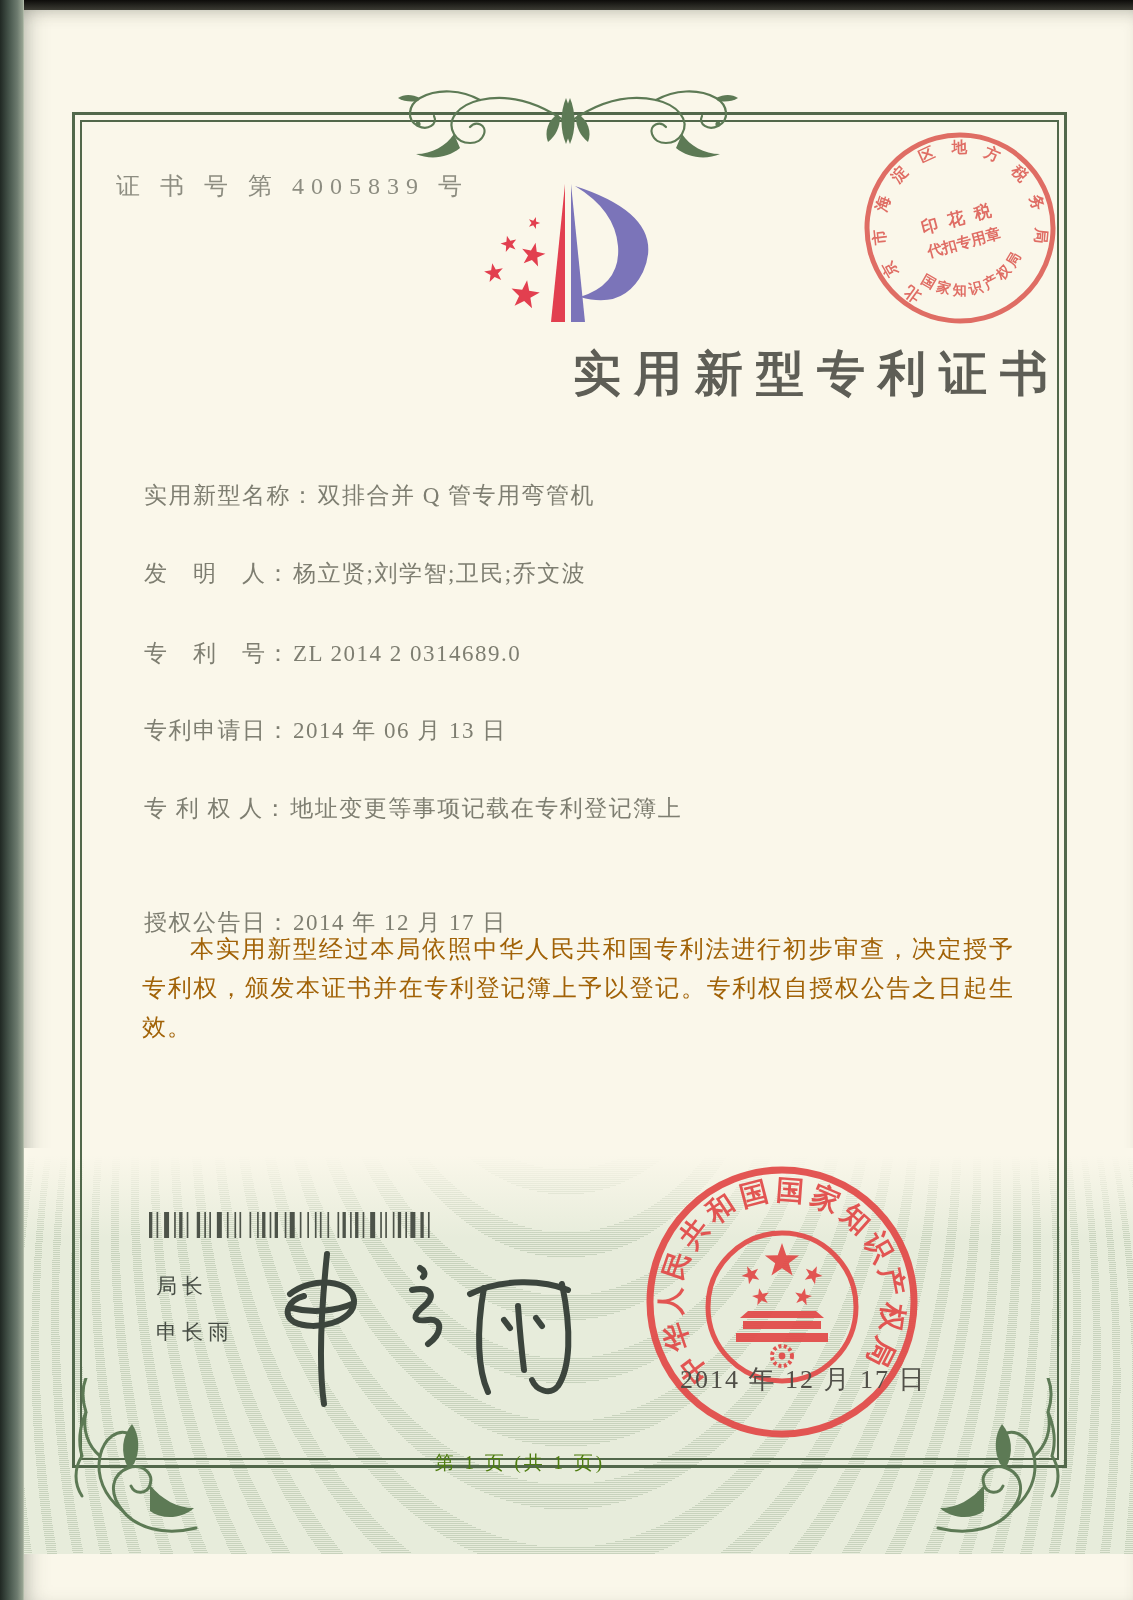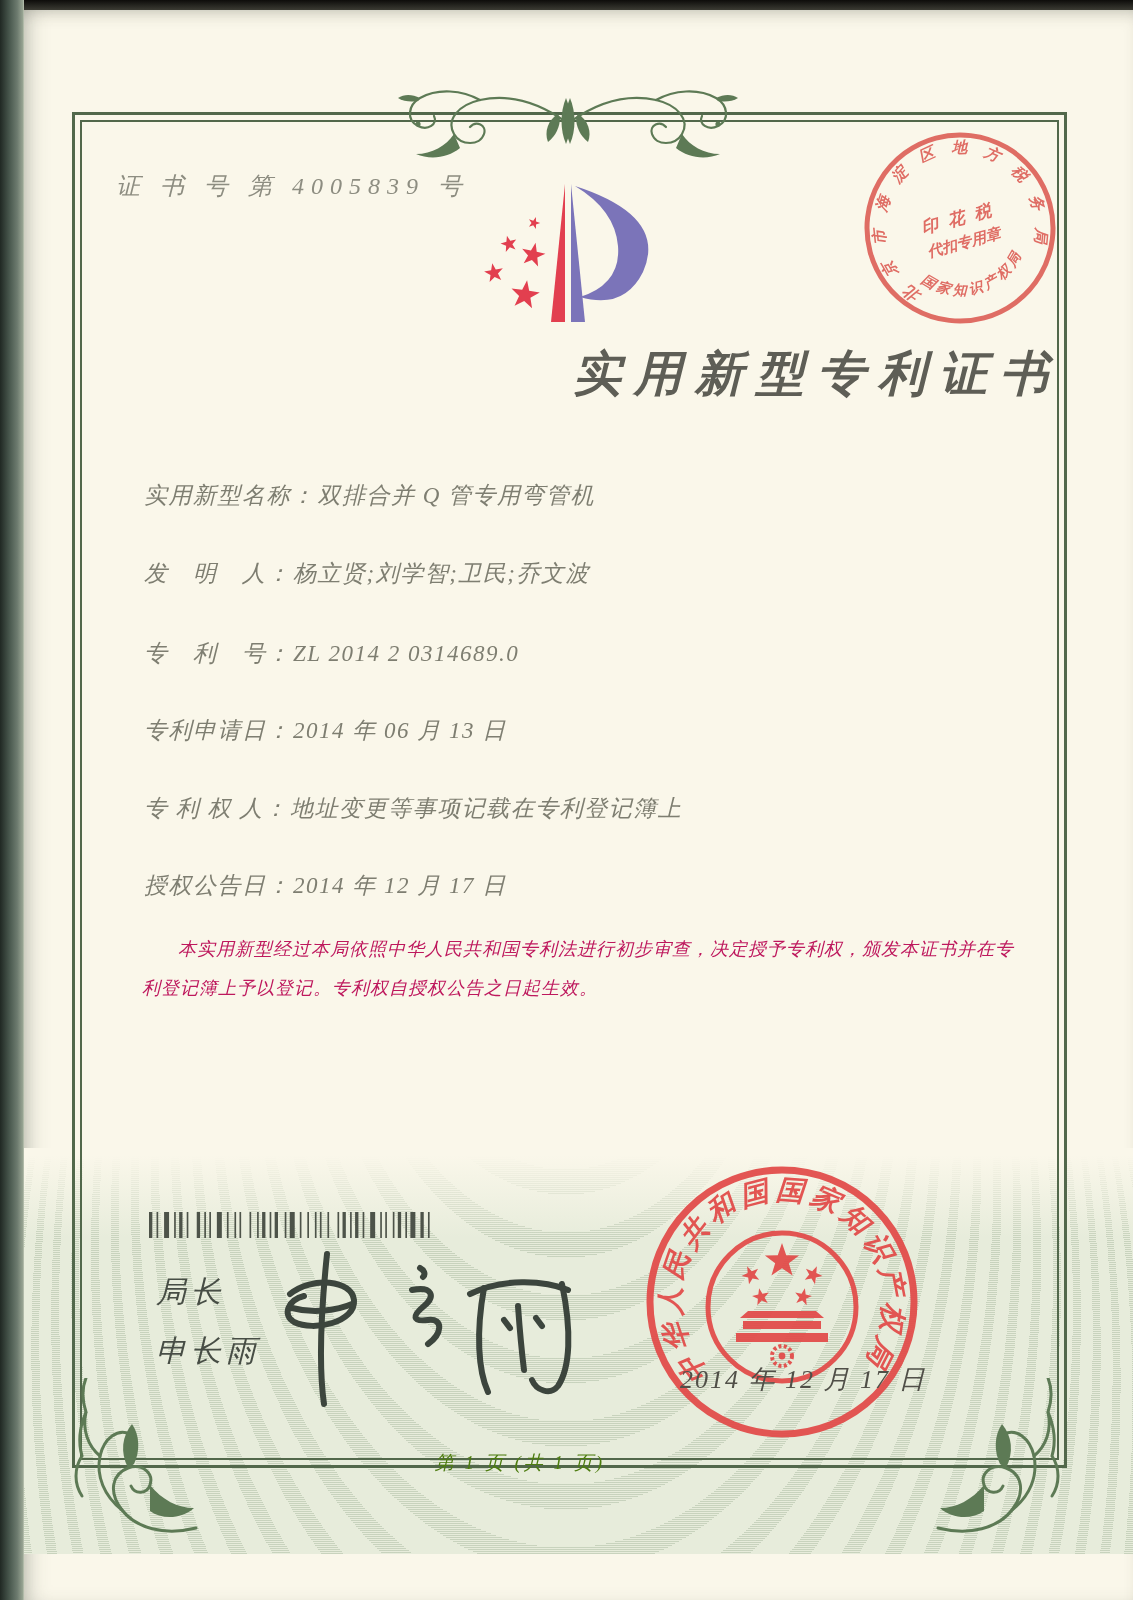--- a/index.html
+++ b/index.html
@@ -1,17 +1,17 @@
 <!DOCTYPE html>
 <html><head>
 <meta charset="utf-8">
 <style>
   html,body{margin:0;padding:0;background:#15130f;}
   .stage{position:relative;width:1133px;height:1600px;overflow:hidden;
-         font-family:"Liberation Serif","DejaVu Serif",serif;font-style:italic;}
+         font-family:"Liberation Serif","DejaVu Serif",serif;}
   .topedge{position:absolute;left:0;top:0;width:100%;height:10px;
            background:linear-gradient(180deg,#0d0c0a,#3b3b33);z-index:6;}
   .spine{position:absolute;left:0;top:0;width:24px;height:100%;
          background:linear-gradient(90deg,#202823,#47564c 38%,#6d7b6f 72%,#9aa694 96%,#c9cfbe);z-index:6;}
   .page{position:absolute;left:24px;top:10px;right:0;bottom:0;background:#faf7ea;
         box-shadow:inset 14px 0 22px -12px rgba(60,70,60,.35), inset 0 10px 18px -10px rgba(60,60,50,.30);}
   .waveband{position:absolute;left:0;right:0;top:1138px;height:406px;background-color:#e7ecdb;
         background-image:repeating-radial-gradient(3200px 900px at 542px -640px,
           rgba(128,152,120,.30) 0px, rgba(128,152,120,.30) 1.4px, rgba(255,255,255,0) 1.4px, rgba(255,255,255,0) 7px);}
   .wavefade{position:absolute;left:0;right:0;top:1138px;height:90px;
@@ -20,24 +20,24 @@
         border:3px solid #52684b;z-index:2;}
   .frame-inner{position:absolute;left:5px;top:5px;right:5px;bottom:5px;border:2px solid #52684b;}
   svg.overlay{position:absolute;z-index:3;}
   .cert-no{position:absolute;left:92px;top:160px;font-size:24px;color:#8d8d81;
         letter-spacing:7px;z-index:4;}
   .title{position:absolute;left:48px;top:332px;width:989px;text-align:right;font-size:48px;
         font-weight:bold;color:#5e5e56;letter-spacing:13px;z-index:4;}
   .field{position:absolute;left:120px;width:880px;font-size:23px;color:#7e7e71;
         letter-spacing:1.5px;z-index:4;white-space:nowrap;}
   .flabel{margin-right:2px;}
-  .paras{position:absolute;left:118px;top:920px;width:872px;font-size:18px;line-height:39px;
-        color:#be185d;text-align:justify;letter-spacing:1px;z-index:4;}
+  .paras{position:absolute;left:118px;top:920px;width:872px;font-size:24px;line-height:39px;
+        color:#a16207;text-align:justify;letter-spacing:1px;z-index:4;}
   .paras p{margin:0;text-indent:2em;}
-  .sigblock{position:absolute;left:132px;top:1262px;z-index:4;color:#474d45;font-size:30px;
+  .sigblock{position:absolute;left:132px;top:1262px;z-index:4;color:#474d45;font-size:21px;
         letter-spacing:5px;}
   .sigblock div{margin-bottom:18px;}
   .issue-date{position:absolute;left:656px;top:1352px;font-size:26px;color:#504f48;
         letter-spacing:2px;z-index:5;}
   .footer{position:absolute;left:6px;top:1440px;width:980px;text-align:center;font-size:19px;
         color:#4d7c0f;letter-spacing:3px;z-index:4;}
   .sealtxt{font-size:28px;font-weight:bold;}
   .stamptop{font-size:15.5px;font-weight:bold;}
   .stampbot{font-size:14px;font-weight:bold;}
   .stampmid{font-weight:bold;}
@@ -126,21 +126,21 @@
     </div>
     <div class="field" style="top:628px">
       <span class="flabel">专　利　号：</span><span class="fvalue">ZL 2014 2 0314689.0</span>
     </div>
     <div class="field" style="top:705px">
       <span class="flabel">专利申请日：</span><span class="fvalue">2014 年 06 月 13 日</span>
     </div>
     <div class="field" style="top:783px">
       <span class="flabel">专 利 权 人：</span><span class="fvalue">地址变更等事项记载在专利登记簿上</span>
     </div>
-    <div class="field" style="top:860px">
+    <div class="field" style="top:897px">
       <span class="flabel">授权公告日：</span><span class="fvalue">2014 年 12 月 17 日</span>
     </div>
 
     <div class="paras">
       <p>本实用新型经过本局依照中华人民共和国专利法进行初步审查，决定授予专利权，颁发本证书并在专利登记簿上予以登记。专利权自授权公告之日起生效。</p>
     </div>
 
     <svg id="barcode-svg" class="overlay" style="left:121px;top:1202px;" width="292" height="28" viewBox="0 0 292 28" xmlns="http://www.w3.org/2000/svg">
         <rect x="4.00" y="0" width="3.32" height="26" fill="#4d5349"></rect>
         <rect x="11.54" y="0" width="1.66" height="26" fill="#4d5349"></rect>

